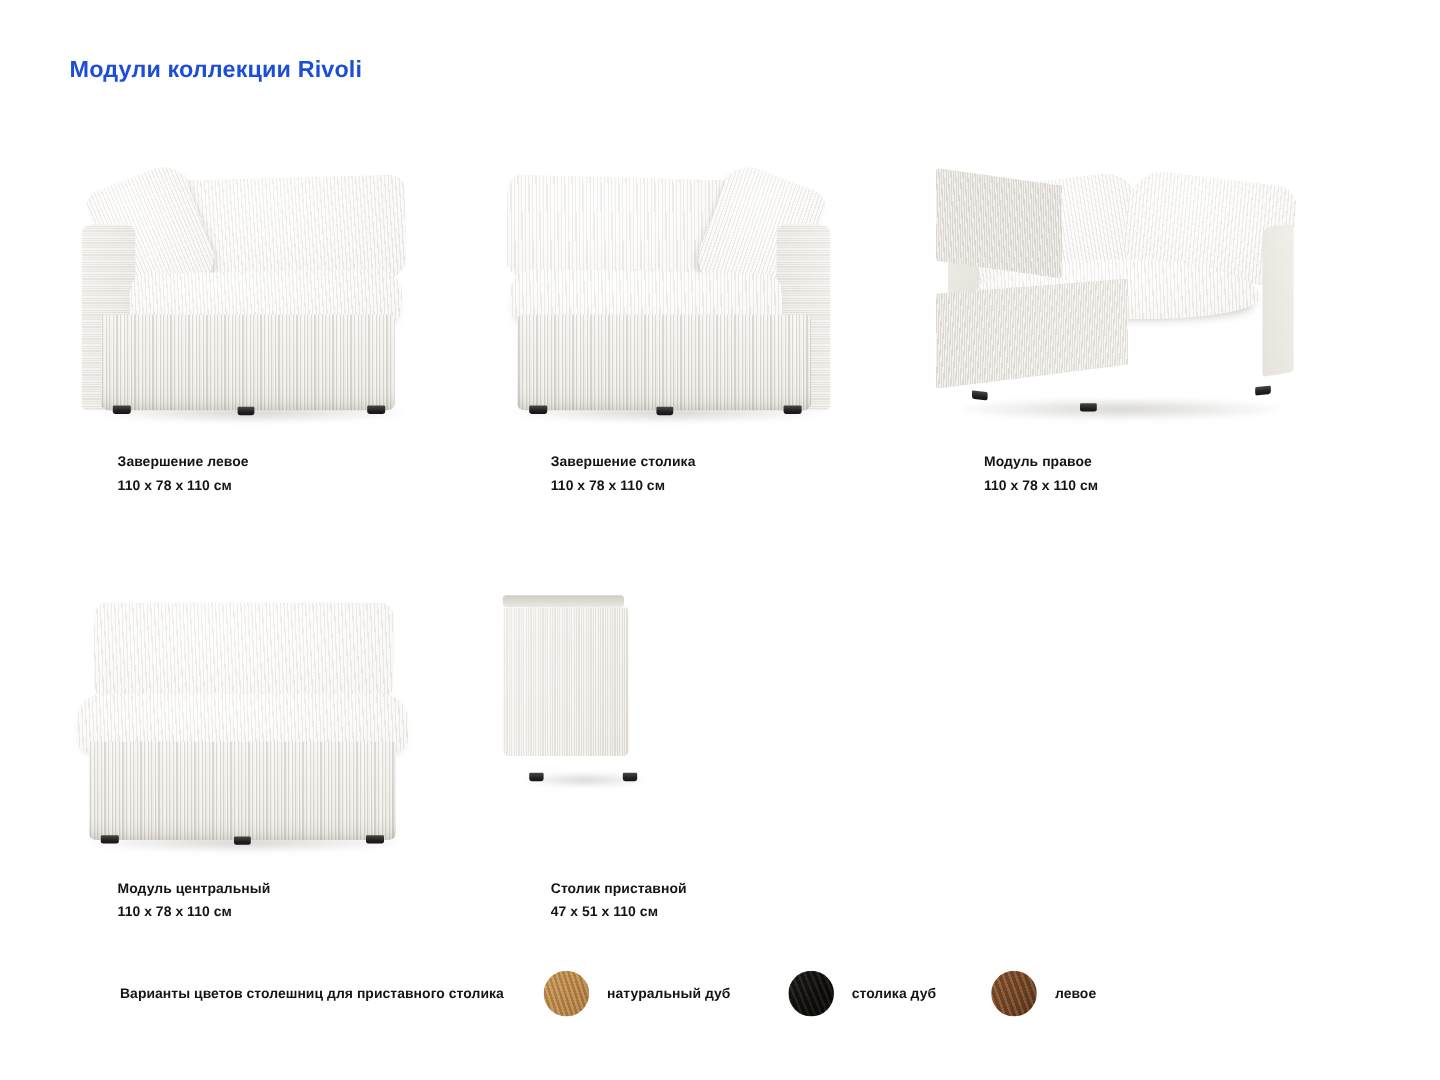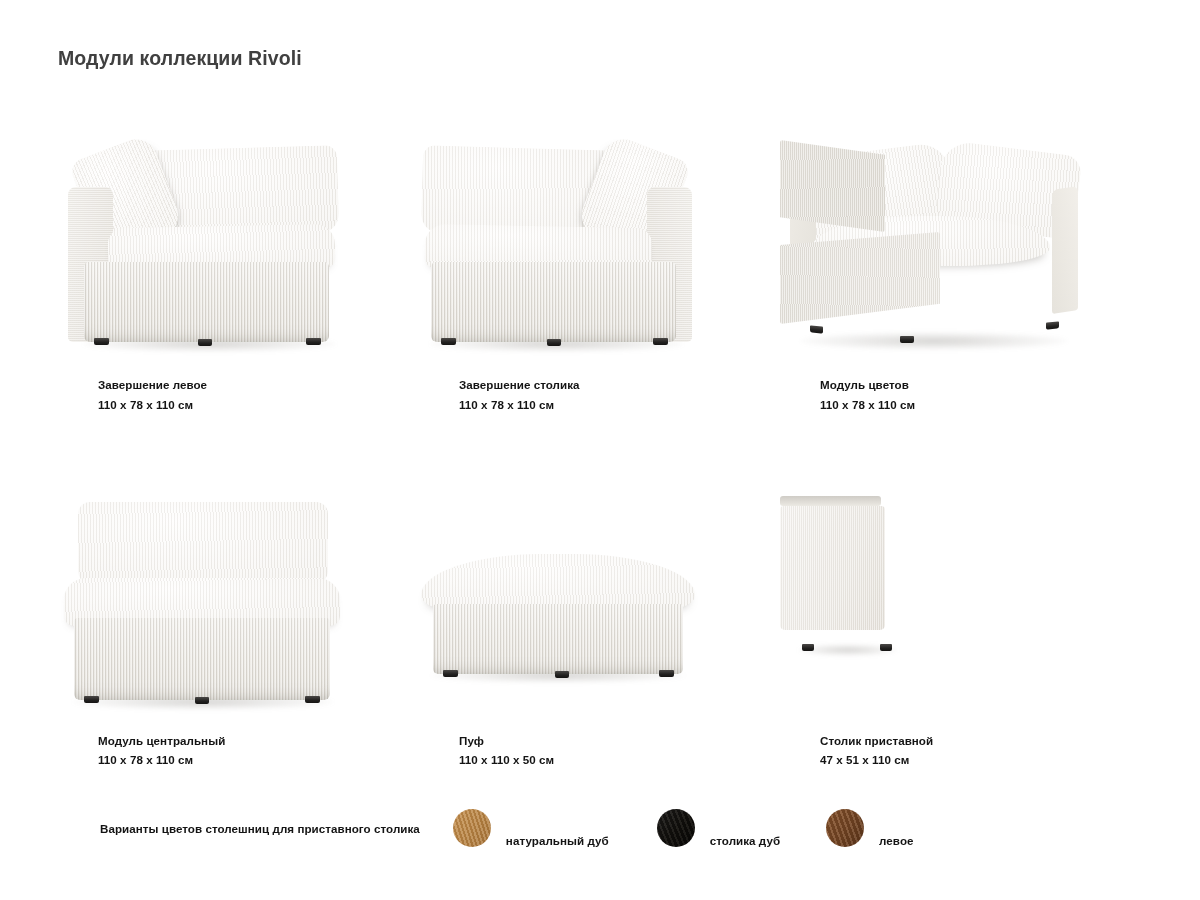--- a/index.html
+++ b/index.html
@@ -24,21 +24,21 @@
     background: #ffffff;
   }
 
   .page-title {
     position: absolute;
     left: 58px;
     top: 47px;
     font-size: 19.5px;
     font-weight: bold;
     letter-spacing: 0.1px;
-    color: #404040;
+    color: #1d4ed8;
     white-space: nowrap;
   }
 
   
   .grid {
     position: absolute;
     left: 58px;
     top: 140px;
     width: 1084px;
   }
@@ -284,21 +284,21 @@
   }
   .legend-label {
     font-size: 11.6px;
     font-weight: bold;
     color: #141414;
     letter-spacing: 0.05px;
     white-space: nowrap;
   }
   .swatch-group {
     display: flex;
-    align-items: flex-end;
+    align-items: center;
     margin-left: 30px;
   }
   .swatch-group.g1 { margin-left: 33px; }
   .swatch-group.g2 { margin-left: 48px; }
   .swatch-group.g3 { margin-left: 46px; }
   .swatch {
     width: 38px;
     height: 38px;
     border-radius: 50%;
     flex: none;
@@ -388,21 +388,21 @@
           <div class="fab-smooth arm-l"></div>
           <div class="fab-smooth arm-r"></div>
           <div class="cush seat"></div>
           <div class="base-l"></div>
           <div class="base-r"></div>
           <div class="foot" style="left:30px; top:186px; width:13px; transform:skewY(6deg);"></div>
           <div class="foot" style="left:120px; top:196px; width:14px;"></div>
           <div class="foot" style="left:266px; top:182px; width:13px; transform:skewY(-6deg);"></div>
         </div>
         <div class="caption">
-          <div class="name">Модуль цветов</div>
+          <div class="name">Модуль правое</div>
           <div class="dims">110 x 78 x 110 см</div>
         </div>
       </div>
 
     </div>
 
     <div class="row row-2">
 
       <div class="cell">
         <div class="stage m-center">
@@ -413,34 +413,20 @@
           <div class="foot" style="left:26px; top:200px; width:15px;"></div>
           <div class="foot" style="left:137px; top:201px; width:14px;"></div>
           <div class="foot" style="left:247px; top:200px; width:15px;"></div>
         </div>
         <div class="caption">
           <div class="name">Модуль центральный</div>
           <div class="dims">110 x 78 x 110 см</div>
         </div>
       </div>
 
-      <div class="cell">
-        <div class="stage m-pouf">
-          <div class="shadow" style="left:12px; top:172px; width:254px; height:15px;"></div>
-          <div class="cush top"></div>
-          <div class="fab base"></div>
-          <div class="foot" style="left:24px; top:174px; width:15px;"></div>
-          <div class="foot" style="left:136px; top:175px; width:14px;"></div>
-          <div class="foot" style="left:240px; top:174px; width:15px;"></div>
-        </div>
-        <div class="caption">
-          <div class="name">Пуф</div>
-          <div class="dims">110 x 110 x 50 см</div>
-        </div>
-      </div>
 
       <div class="cell">
         <div class="stage m-table">
           <div class="shadow" style="left:18px; top:148px; width:100px; height:12px;"></div>
           <div class="top"></div>
           <div class="body"></div>
           <div class="foot" style="left:22px; top:148px; width:12px;"></div>
           <div class="foot" style="left:100px; top:148px; width:12px;"></div>
         </div>
         <div class="caption">

